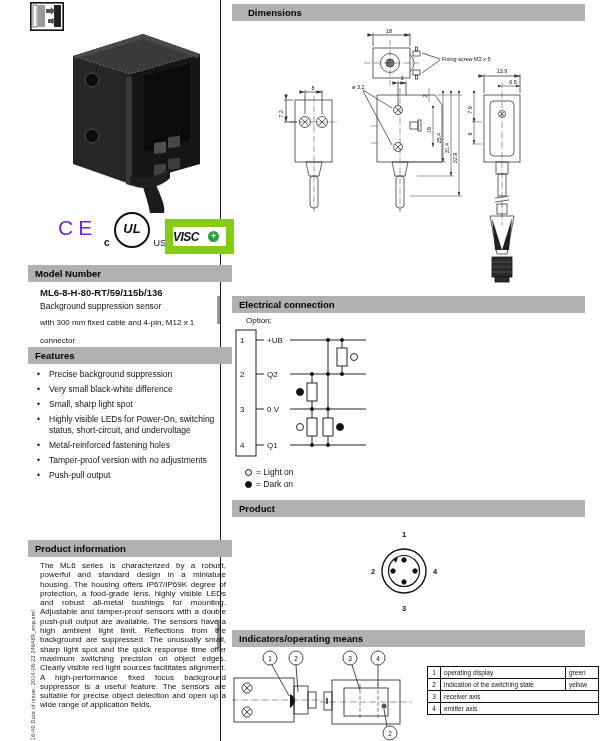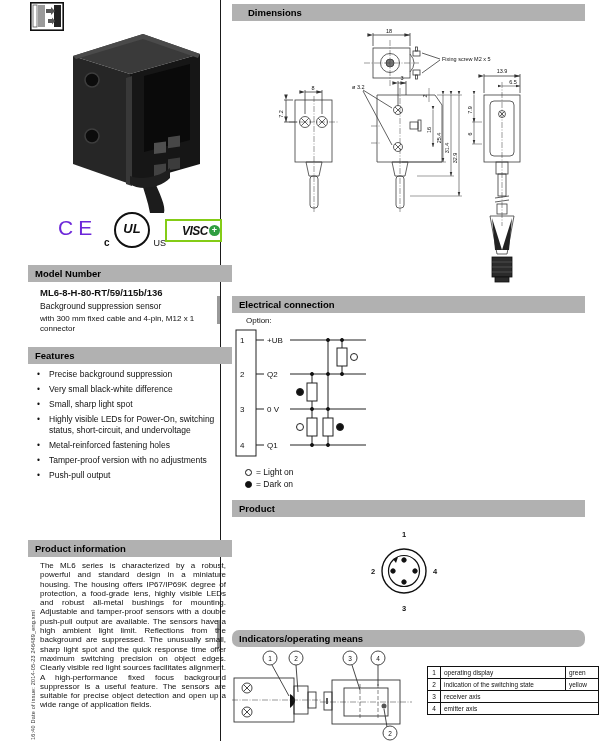--- a/index.html
+++ b/index.html
@@ -7,37 +7,37 @@
         font-family:"Liberation Sans","DejaVu Sans",sans-serif;color:#111;}
   .bar{position:absolute;height:17px;background:#b1b1b1;color:#000;
        font-size:9.5px;font-weight:bold;line-height:17px;padding-left:7px;box-sizing:border-box;}
   .bar-left{left:28px;width:204px;}
   .bar-right{left:232px;width:353px;}
   .divider{position:absolute;left:220px;top:0;width:1px;height:741px;background:#1a1a1a;}
   .edge-mark{position:absolute;left:217px;width:3px;background:#999;}
   .abs{position:absolute;}
   .model-number{left:40px;top:287px;font-size:9.5px;font-weight:bold;}
   .model-sub{left:40px;top:301px;font-size:8.5px;}
-  .model-detail{left:40px;top:314px;width:176px;font-size:8px;line-height:10px;}
+  .model-detail{left:40px;top:314px;width:176px;font-size:8px;line-height:18px;}
   .features-list{left:36px;top:369px;width:188px;font-size:8.5px;}
   .feat{position:relative;padding-left:13px;margin-bottom:4.5px;line-height:10.5px;}
   .feat .dot{position:absolute;left:1px;top:0;}
   .prodinfo{left:40px;top:561px;width:186px;font-size:8px;line-height:9.3px;text-align:justify;}
   .vtext{position:absolute;left:30px;top:740px;transform-origin:0 0;transform:rotate(-90deg);
          font-size:5.5px;color:#333;white-space:nowrap;letter-spacing:.2px;}
   
   .ce{left:58px;top:216px;font-size:21px;letter-spacing:5px;color:#6d28d9;}
   .ul-wrap{left:106px;top:212px;width:52px;height:38px;}
   .ul-circle{position:absolute;left:8px;top:0;width:32px;height:32px;border:2.5px solid #111;
              border-radius:50%;text-align:center;font-weight:bold;font-style:italic;
              font-size:13px;line-height:30px;}
   .ul-c{position:absolute;left:-2px;bottom:2px;font-size:10px;font-weight:bold;}
   .ul-us{position:absolute;right:-8px;bottom:2px;font-size:9px;font-weight:normal;}
-  .visco{left:165px;top:219px;width:53px;height:19px;border:2px solid #84cc16;background:#fff;
-         display:flex;align-items:center;justify-content:flex-end;gap:1px;}
+  .visco{left:165px;top:219px;width:53px;height:19px;border:8px solid #84cc16;background:#fff;
+         display:flex;align-items:center;justify-content:flex-start;gap:9px;}
   .visco .vtxt{font-weight:bold;font-style:italic;font-size:12px;letter-spacing:-.5px;color:#111;}
   .visco .vplus{width:11px;height:11px;border-radius:50%;background:#2f9e41;color:#fff;
                 font-size:9px;line-height:11px;text-align:center;font-weight:bold;}
   
   .option-label{left:246px;top:316px;font-size:8px;}
   .legend-row{position:absolute;left:245px;font-size:8.5px;height:10px;line-height:10px;}
   .sym{display:inline-block;width:7px;height:7px;border:1px solid #111;border-radius:50%;
        margin-right:4px;vertical-align:-1px;box-sizing:border-box;}
   .sym.filled{background:#111;}
   
@@ -304,21 +304,21 @@
       <polygon points="33,35 38,33 36,39" fill="#111" stroke="none"></polygon>
     </g>
     <g font-size="7.5" font-weight="bold" text-anchor="middle">
       <text x="44" y="13">1</text>
       <text x="13" y="50">2</text>
       <text x="44" y="87">3</text>
       <text x="75" y="50">4</text>
     </g>
   </svg>
 
-  <div class="bar bar-right" style="top:630px;border-radius:7px;">Indicators/operating means</div>
+  <div class="bar bar-right" style="top:630px;">Indicators/operating means</div>
 
   <svg style="left:232px;top:648px;" width="195" height="93" viewBox="0 0 195 93">
     <g stroke="#333" stroke-width="0.9" fill="none">
 
       <rect x="2" y="30" width="60" height="44"></rect>
       <circle cx="15" cy="40" r="5"></circle>
         <line x1="11.5" y1="36.5" x2="18.5" y2="43.5"></line>
         <line x1="18.5" y1="36.5" x2="11.5" y2="43.5"></line>
       <circle cx="15" cy="64" r="5"></circle>
         <line x1="11.5" y1="60.5" x2="18.5" y2="67.5"></line>

